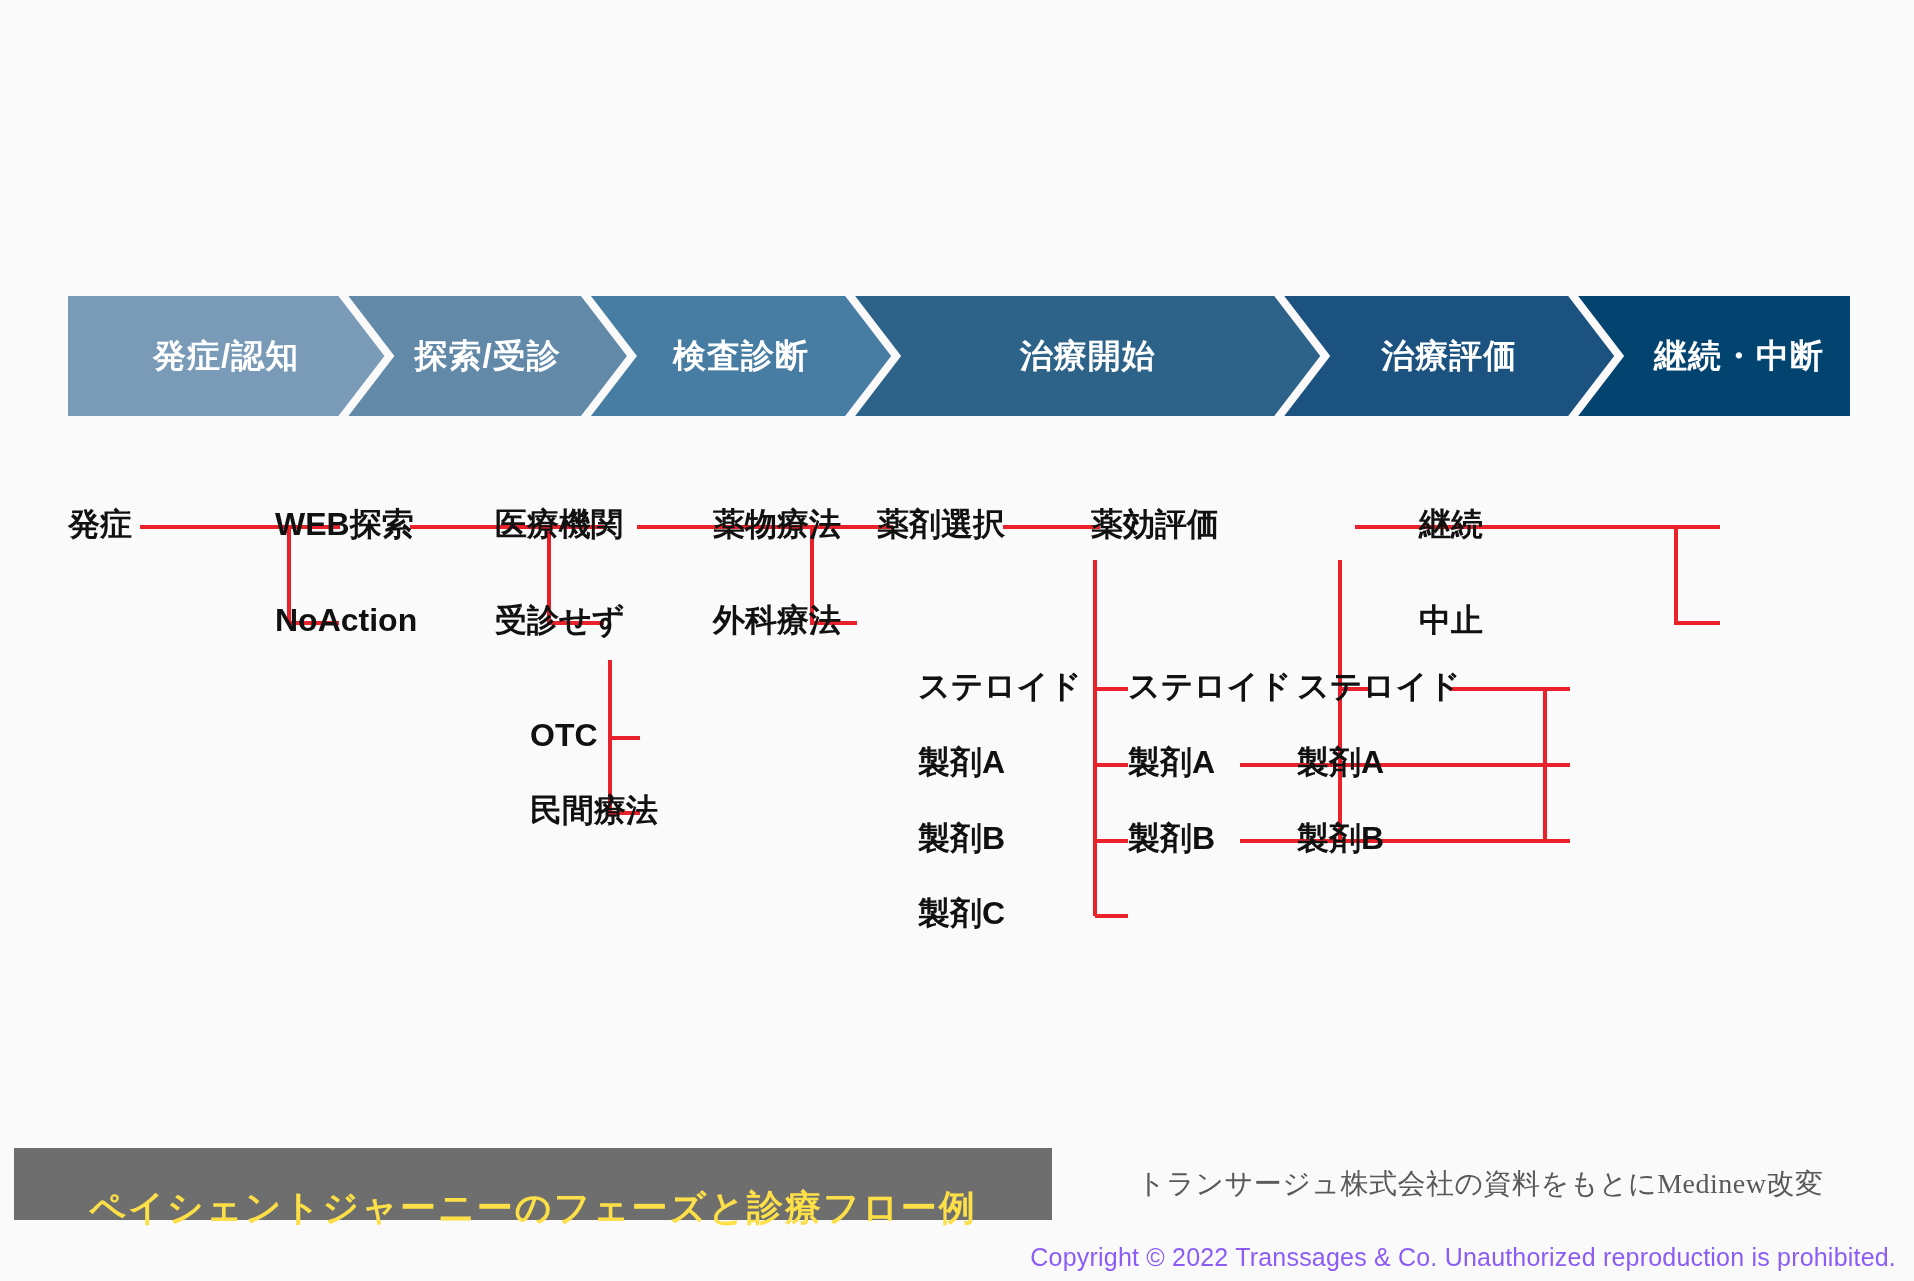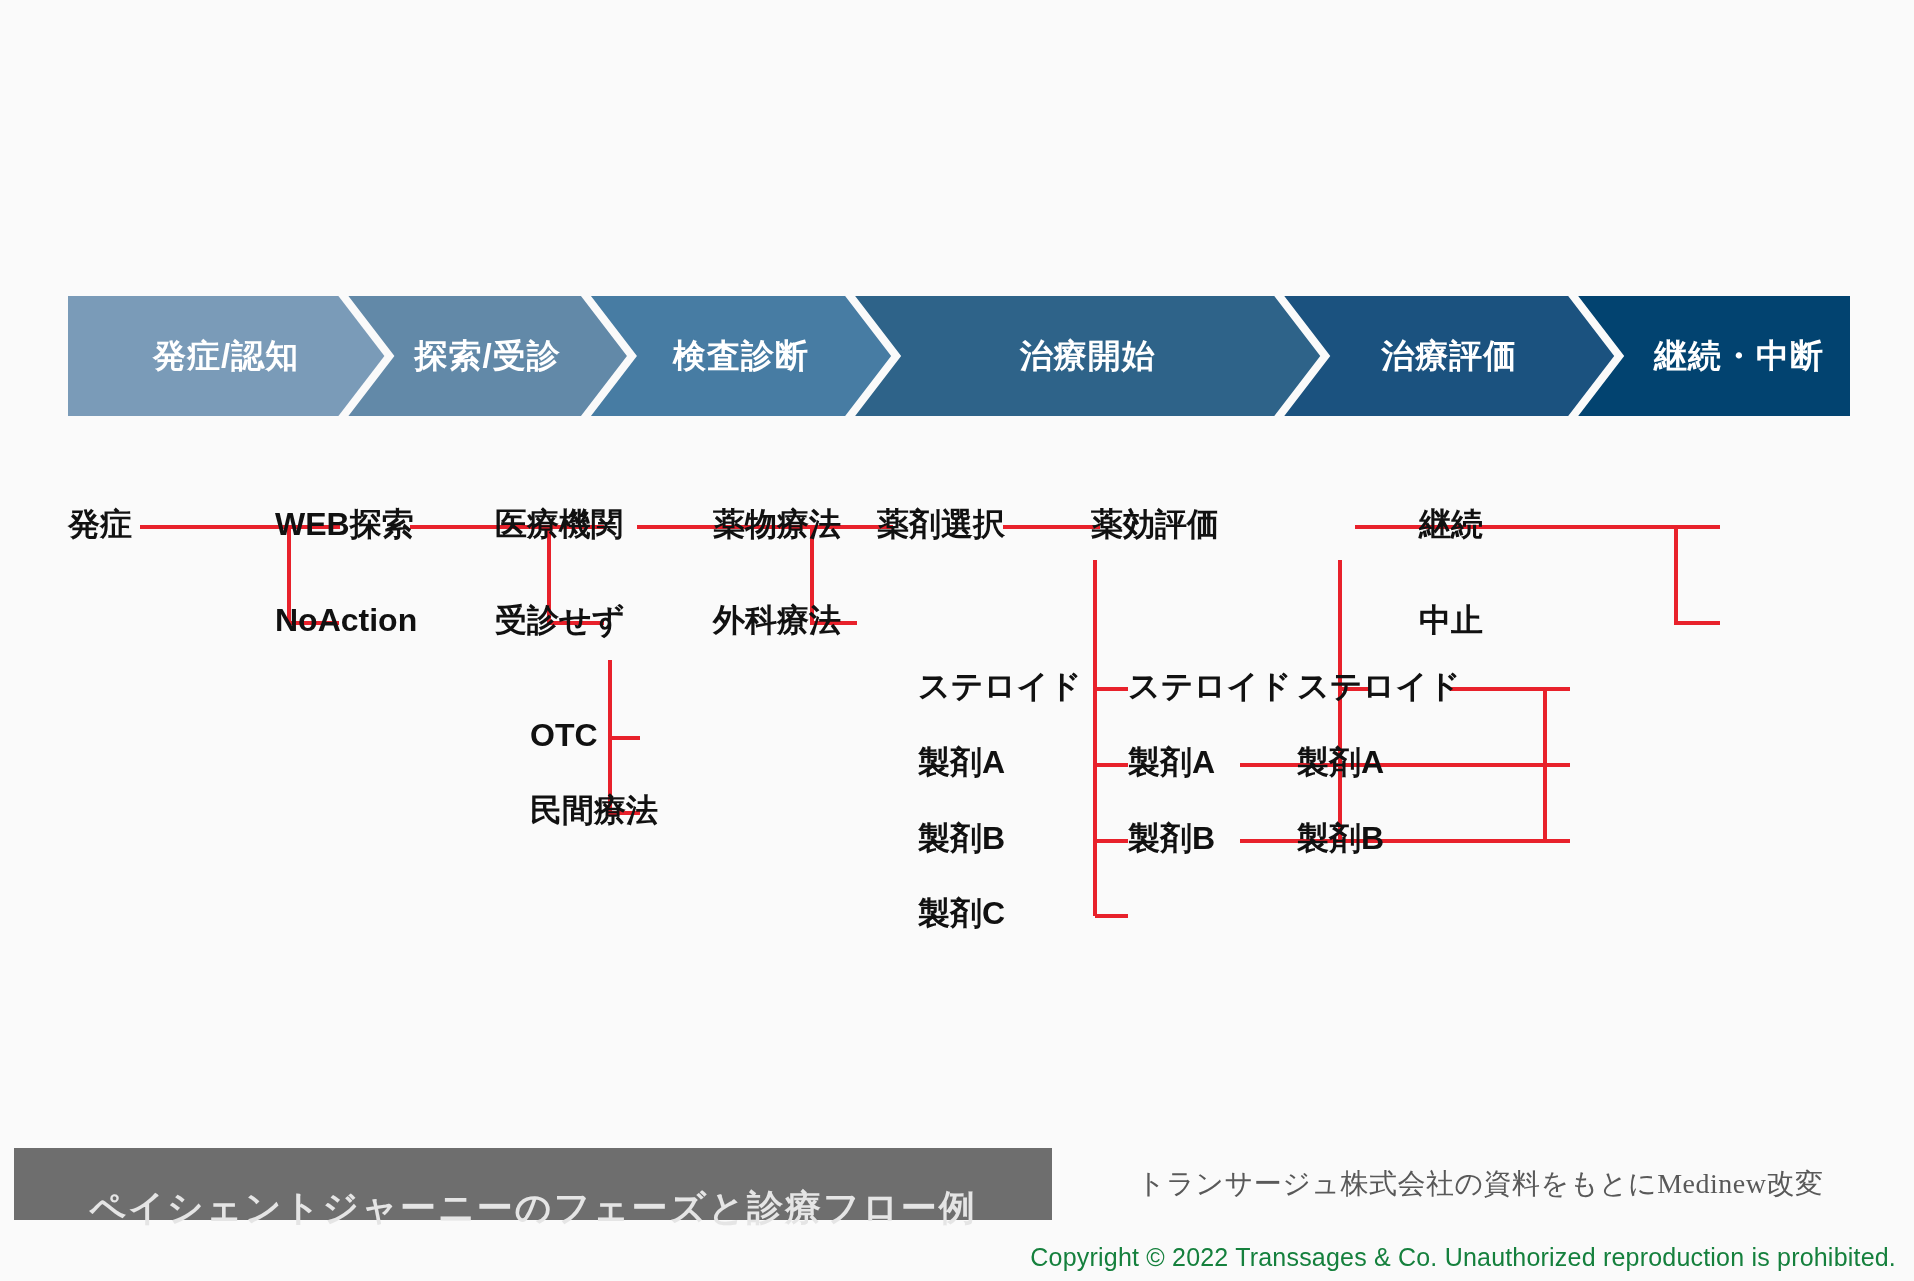--- a/index.html
+++ b/index.html
@@ -53,21 +53,21 @@
     left: 14px;
     top: 1148px;
     width: 1038px;
     height: 72px;
     background: #6e6e6e;
     display: flex;
     align-items: center;
     justify-content: center;
   }
   #caption-text {
-    color: #e5e5e5;
+    color: #fde047;
     font-size: 36px;
     font-weight: 700;
     letter-spacing: 2px;
     font-family: "Liberation Sans", "DejaVu Sans", sans-serif;
     margin-top: 48px;
   }
   #source-note {
     position: absolute;
     left: 1096px;
     top: 1158px;
@@ -80,21 +80,21 @@
     font-weight: 400;
     letter-spacing: 0.5px;
     font-family: "Liberation Serif", "DejaVu Serif", serif;
     white-space: nowrap;
     margin-left: 41px;
   }
   #copyright {
     position: absolute;
     right: 18px;
     top: 1243px;
-    color: #15803d;
+    color: #8b5cf6;
     font-size: 25px;
     font-weight: 400;
     font-family: "Liberation Sans", "DejaVu Sans", sans-serif;
     white-space: nowrap;
     letter-spacing: 0.2px;
   }
 </style>
 </head>
 <body>
 

